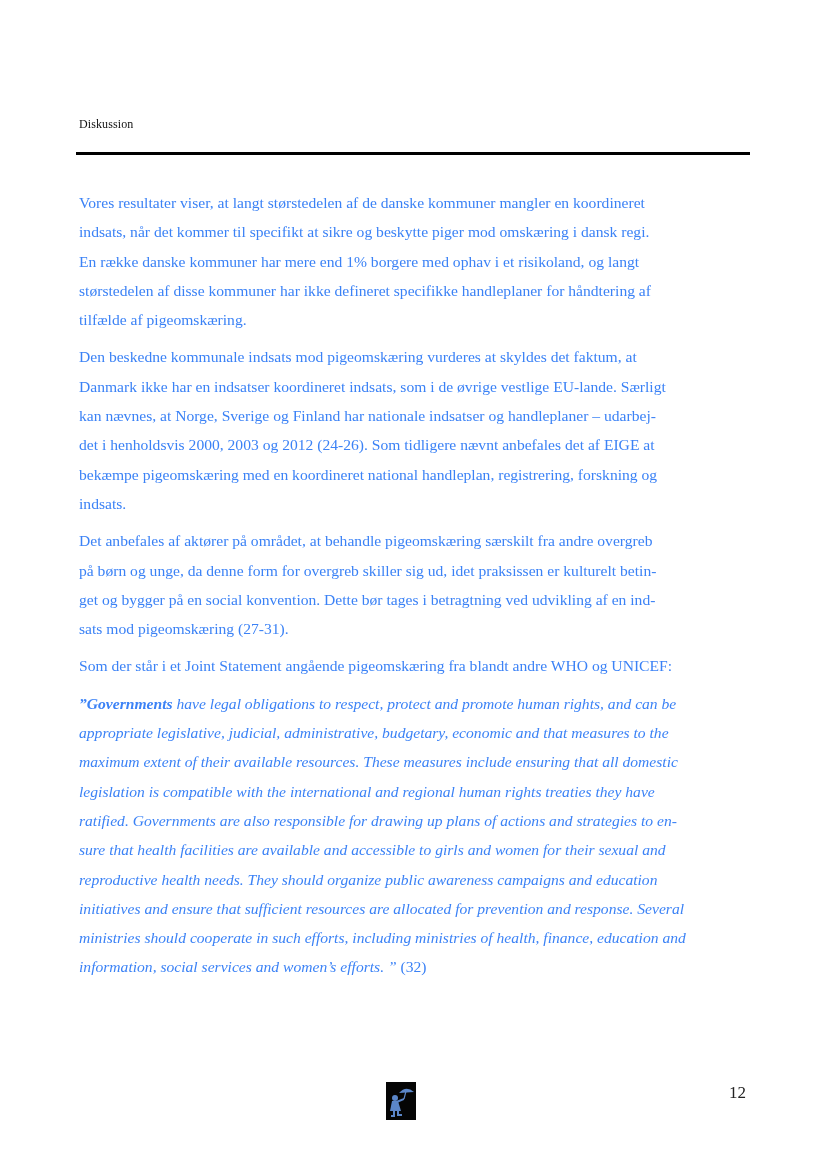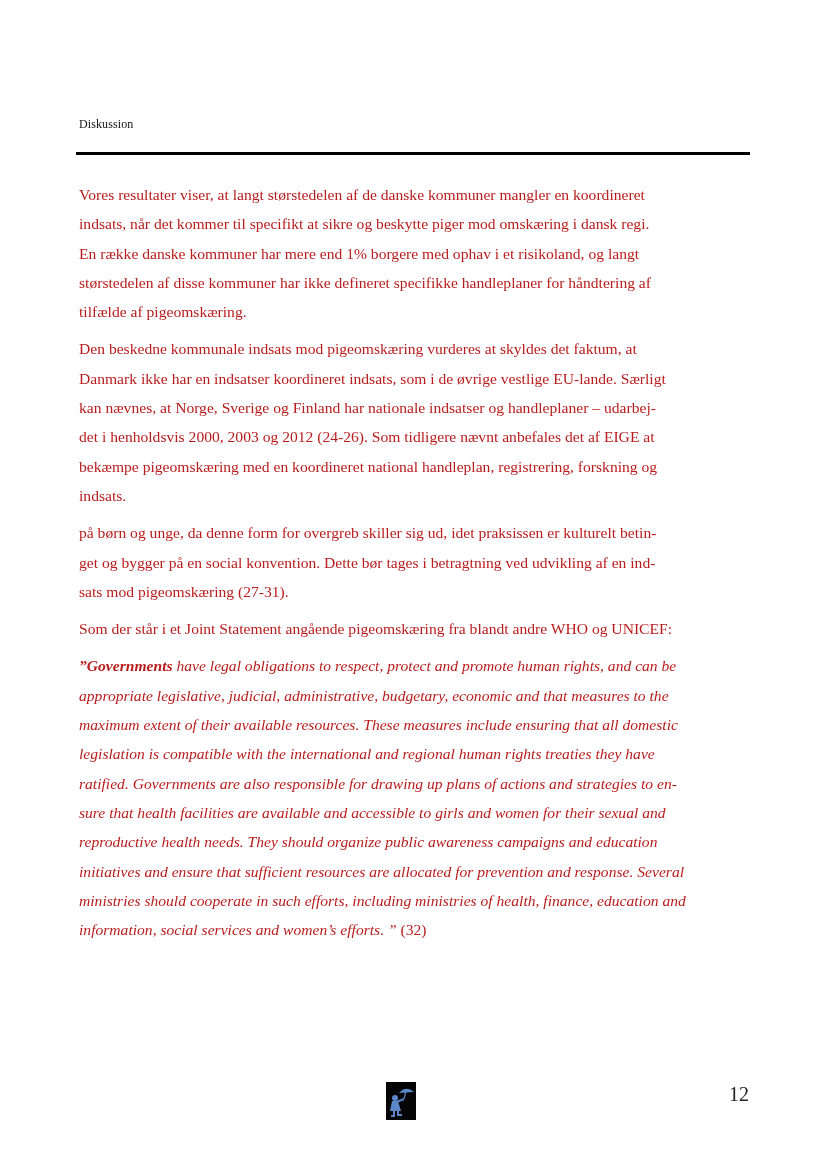--- a/index.html
+++ b/index.html
@@ -28,26 +28,26 @@
       position: absolute;
       left: 76px;
       top: 152px;
       width: 674px;
       height: 3px;
       background: #000;
     }
     .body-text {
       position: absolute;
       left: 79px;
-      top: 180px;
+      top: 188px;
       width: 672px;
       font-family: "Liberation Serif", serif;
       font-size: 15.6px;
       line-height: 29.3px;
-      color: #b91c1c;
+      color: #3b82f6;
     }
     .para {
       margin: 0 0 8px 0;
     }
     .line {
       display: block;
       white-space: nowrap;
     }
     .quote {
       margin-top: 8px;
@@ -65,21 +65,21 @@
       top: 1082px;
       width: 30px;
       height: 38px;
       background: #050505;
     }
     .page-number {
       position: absolute;
       left: 729px;
       top: 1083px;
       font-family: "Liberation Serif", serif;
-      font-size: 20px;
+      font-size: 17px;
       color: #222;
     }
   </style>
 </head>
 <body>
 
 <div class="heading">Diskussion</div>
 <div class="rule"></div>
 
 <div class="body-text">
@@ -92,20 +92,21 @@
   </p>
   <p class="para">
     <span class="line">Den beskedne kommunale indsats mod pigeomskæring vurderes at skyldes det faktum, at</span>
     <span class="line">Danmark ikke har en indsatser koordineret indsats, som i de øvrige vestlige EU-lande. Særligt</span>
     <span class="line">kan nævnes, at Norge, Sverige og Finland har nationale indsatser og handleplaner – udarbej-</span>
     <span class="line">det i henholdsvis 2000, 2003 og 2012 (24-26).  Som tidligere nævnt anbefales det af EIGE at</span>
     <span class="line">bekæmpe pigeomskæring med en koordineret national handleplan, registrering, forskning og</span>
     <span class="line">indsats.</span>
   </p>
   <p class="para">
+    <span class="line">Det anbefales af aktører på området, at behandle pigeomskæring særskilt fra andre overgreb</span>
     <span class="line">på børn og unge, da denne form for overgreb skiller sig ud, idet praksissen er kulturelt betin-</span>
     <span class="line">get og bygger på en social konvention. Dette bør tages i betragtning ved udvikling af en ind-</span>
     <span class="line">sats mod pigeomskæring (27-31).</span>
   </p>
   <p class="para">
     <span class="line">Som der står i et Joint Statement angående pigeomskæring fra blandt andre WHO og UNICEF:</span>
   </p>
 
   <p class="para quote">
     <span class="line"><span class="bold">”Governments</span><span> have legal obligations to respect, protect and promote human rights, and can be</span></span>

